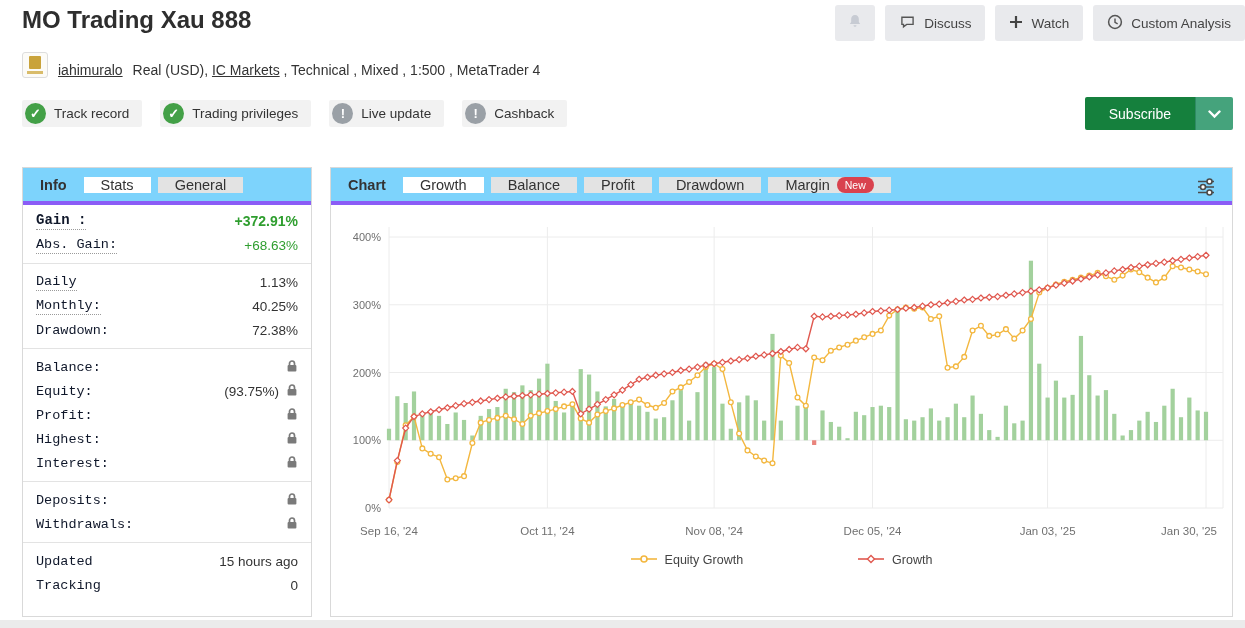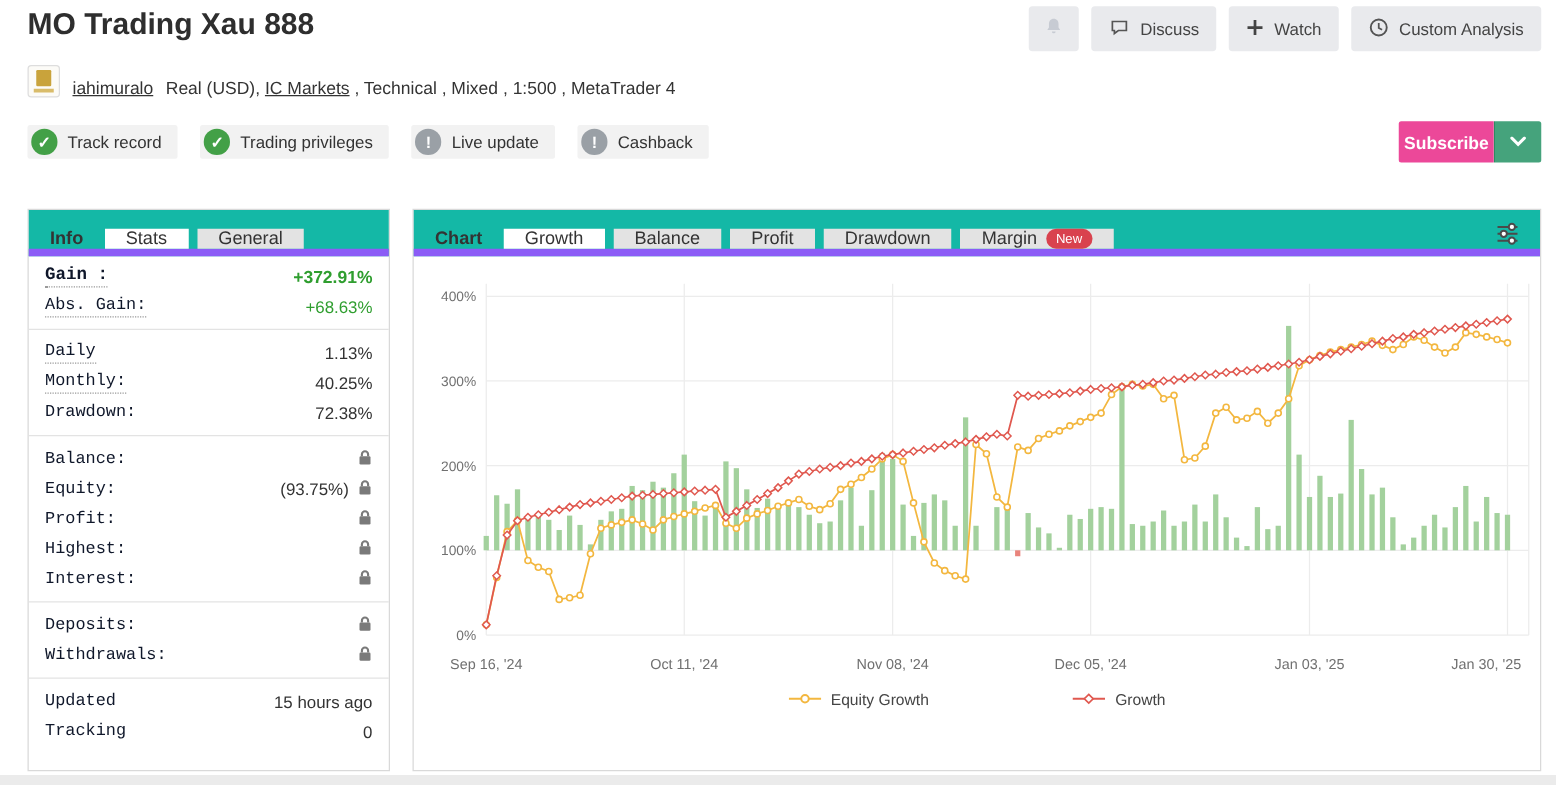--- a/index.html
+++ b/index.html
@@ -2,21 +2,21 @@
 <html><head>
 <meta charset="utf-8">
 <style>
   * { margin:0; padding:0; box-sizing:border-box; }
   html,body { width:1245px; height:628px; overflow:hidden; background:#fff;
     font-family:"Liberation Sans", sans-serif; color:#333; }
   .page { position:relative; width:1245px; height:628px; background:#fff; }
 
   
   .title { position:absolute; left:22px; top:6px; font-size:24px; font-weight:700; color:#2e2e2e; }
-  .hdr-actions { position:absolute; top:5px; right:12px; display:flex; gap:10px; }
+  .hdr-actions { position:absolute; top:5px; right:0; display:flex; gap:10px; }
   .hbtn { display:flex; align-items:center; gap:8px; height:36px; padding:0 14px;
     background:#e9eaed; border:none; border-radius:3px; font-size:13.5px; color:#444;
     font-family:inherit; cursor:pointer; }
   .hbtn.icon-only { width:40px; justify-content:center; padding:0; }
   .acct-row { position:absolute; left:22px; top:52px; display:flex; align-items:flex-end; gap:10px; font-size:14px; }
   .avatar { width:26px; height:26px; border:1px solid #ddd; border-radius:3px; background:#fcfbf7;
     display:flex; flex-direction:column; align-items:center; justify-content:center; gap:2px; }
   .avatar .gold1 { width:12px; height:13px; background:#c9a33b; border-radius:1px; }
   .avatar .gold2 { width:16px; height:3px; background:#d9bc6a; }
   .ulink { color:#333; text-decoration:underline; cursor:pointer; }
@@ -24,30 +24,30 @@
 
   .badges { position:absolute; left:22px; top:100px; display:flex; gap:18px; }
   .pill { position:relative; height:27px; background:#f2f2f2; border-radius:2px;
     padding:0 13px 0 32px; display:flex; align-items:center; font-size:13.5px; color:#333; }
   .pill .circ { position:absolute; left:3px; top:3px; width:21px; height:21px; border-radius:50%;
     color:#fff; font-size:13px; font-weight:700; display:flex; align-items:center; justify-content:center; }
   .circ.ok { background:#43a047; }
   .circ.warn { background:#9aa0a6; }
 
   .subscribe { position:absolute; right:12px; top:97px; height:33px; display:flex; cursor:pointer; }
-  .sub-main { background:#ec4899; color:#fff; font-size:14px; display:flex; align-items:center;
-    padding:0 4px; border-radius:2px 0 0 2px;font-weight:bold; }
+  .sub-main { background:#15803d; color:#fff; font-size:14px; display:flex; align-items:center;
+    padding:0 24px; border-radius:2px 0 0 2px; }
   .sub-arrow { background:#45a37c; width:38px; display:flex; align-items:center; justify-content:center;
     border-left:1px solid #2f8a64; border-radius:0 2px 2px 0; }
 
   
   .panel { position:absolute; top:167px; background:#fff; border:1px solid #d9d9d9; }
   .sidebar { left:22px; width:290px; height:450px; }
   .chartpanel { left:330px; width:903px; height:450px; }
-  .tabbar { position:relative; height:37px; background:#14b8a6; display:flex; align-items:flex-end; border-bottom:6px solid #8b5cf6; }
+  .tabbar { position:relative; height:37px; background:#7dd3fc; display:flex; align-items:center; border-bottom:4px solid #8b5cf6; }
   .tab { display:flex; align-items:center; padding:0 17px; font-size:14.5px; color:#333; cursor:pointer; }
   .tab.first { font-weight:700; }
   .tab.active { background:#fff; }
   .tab.gray { background:#e3e3e3; margin-left:7px; }
   .newbadge { background:#d9424e; color:#fff; font-size:10.5px; font-weight:400;
     border-radius:9px; padding:2px 8px; margin-left:7px; }
   .filter-ic { position:absolute; right:14px; top:7px; width:24px; height:24px; cursor:pointer; }
 
   
   .srows { padding-top:4px; }

